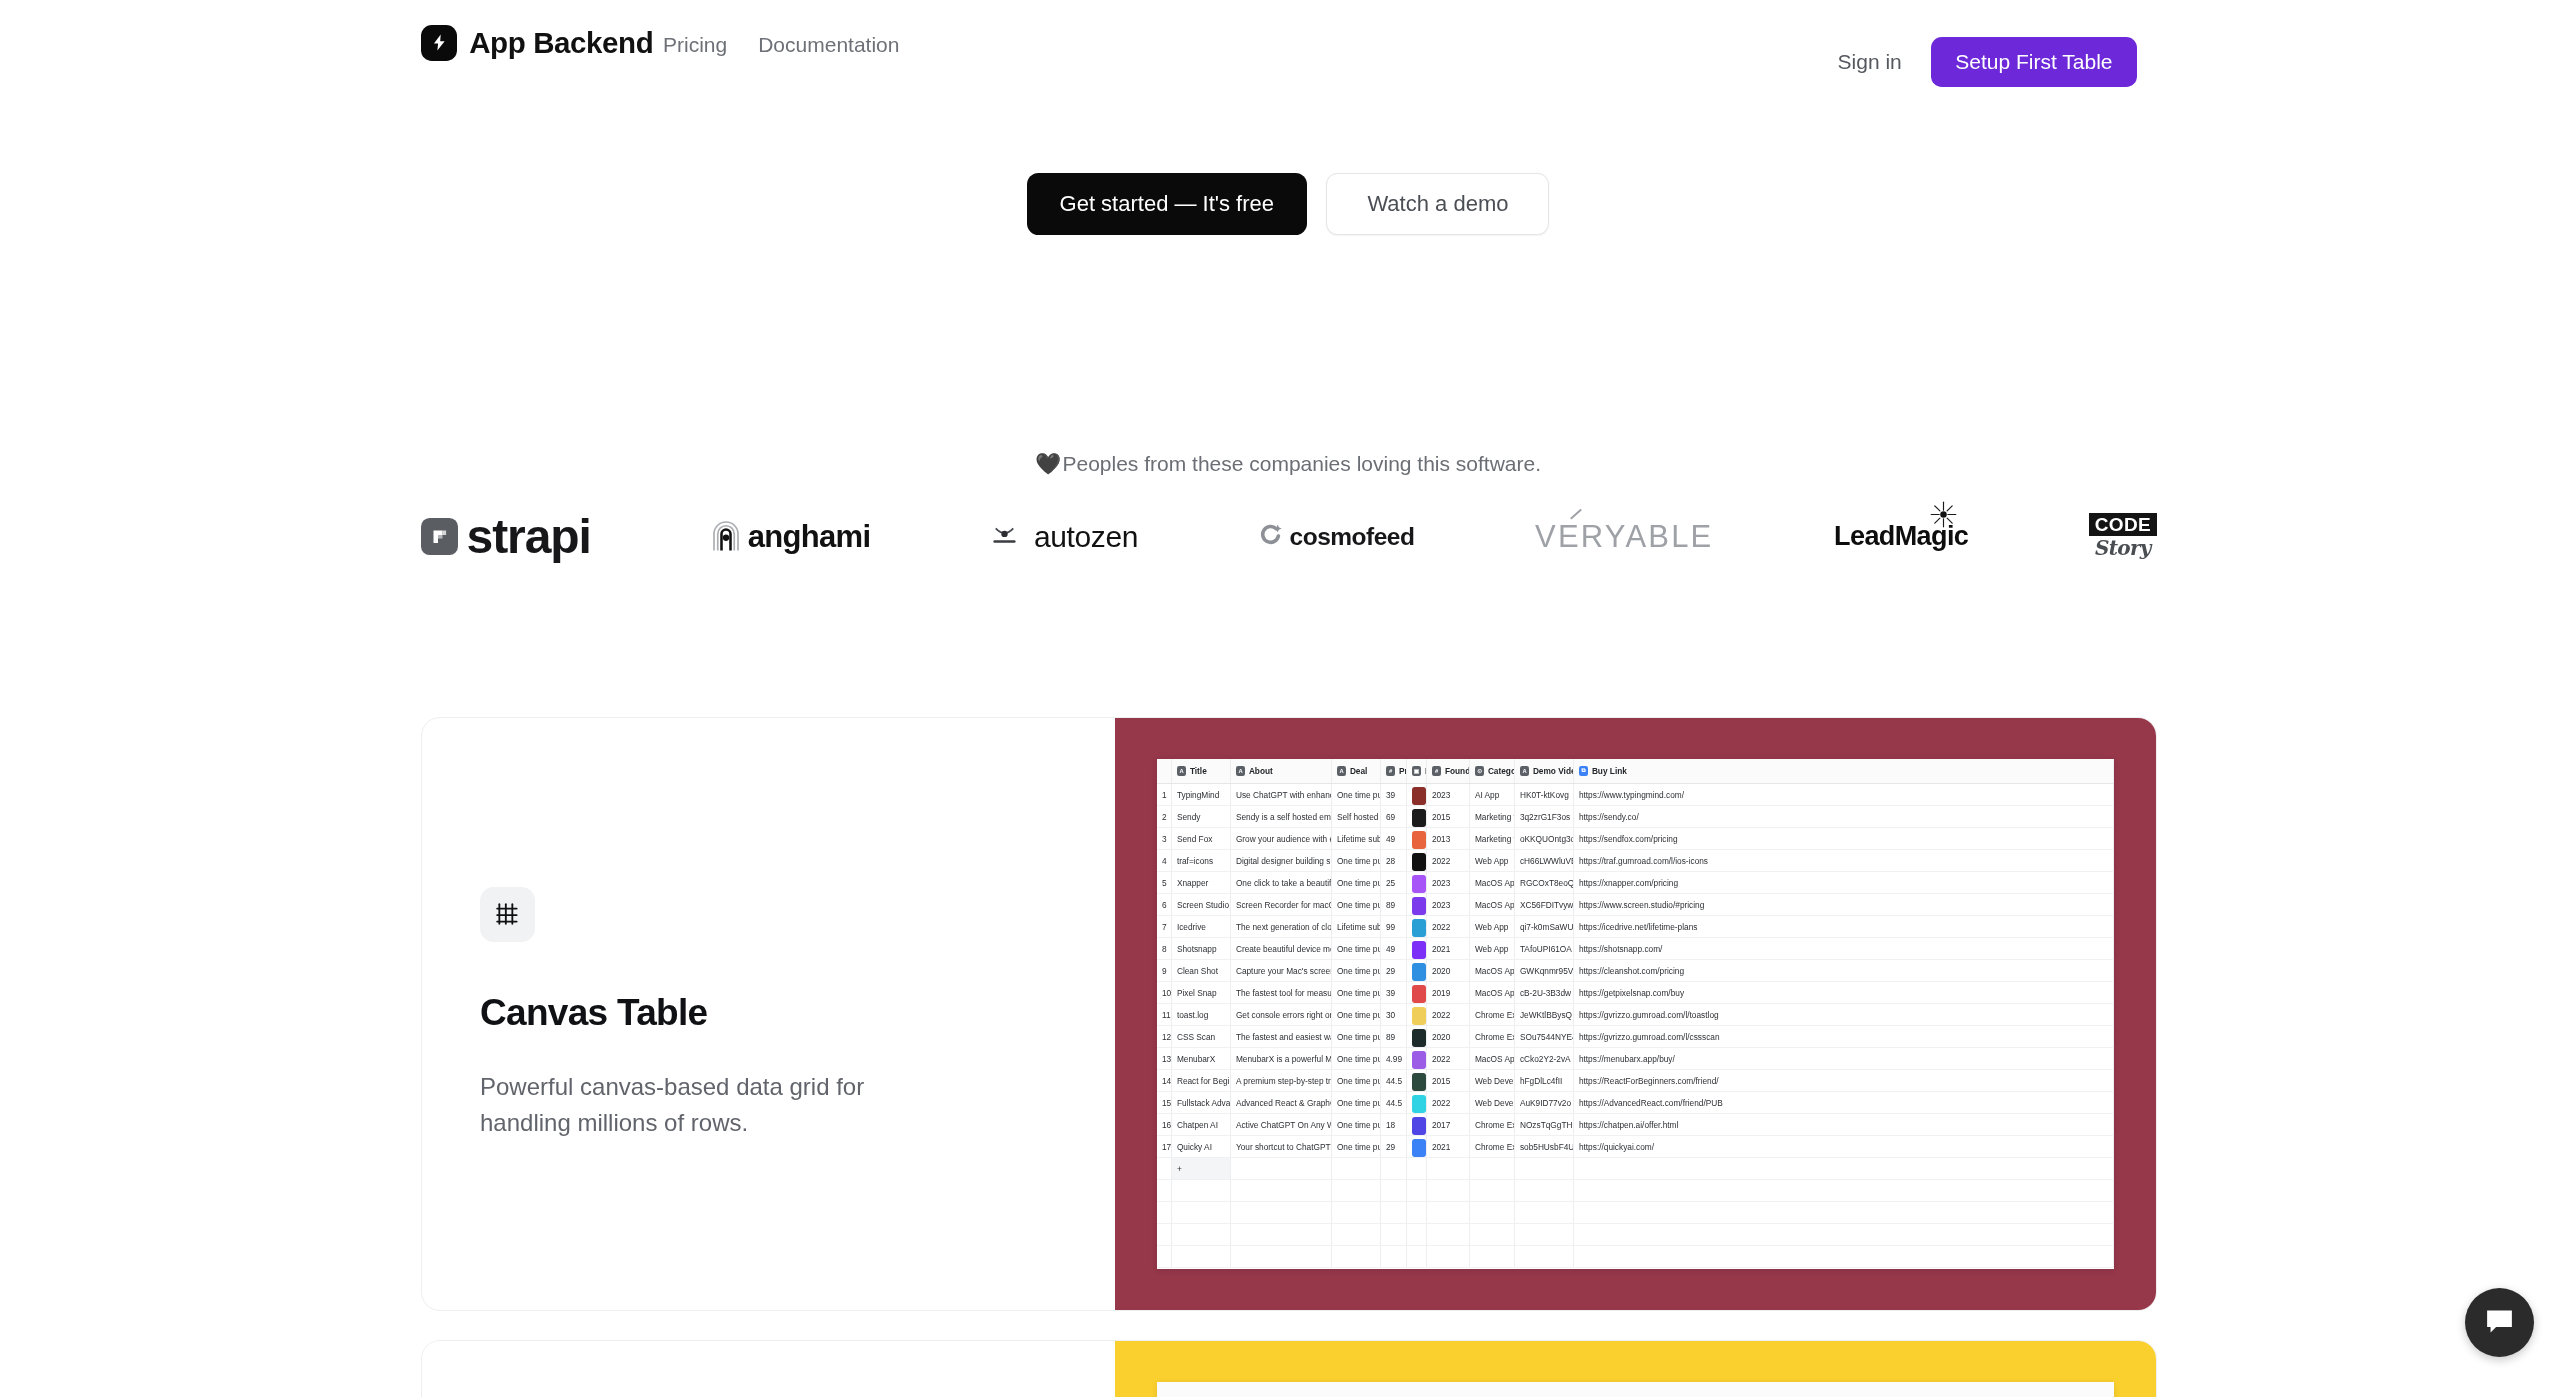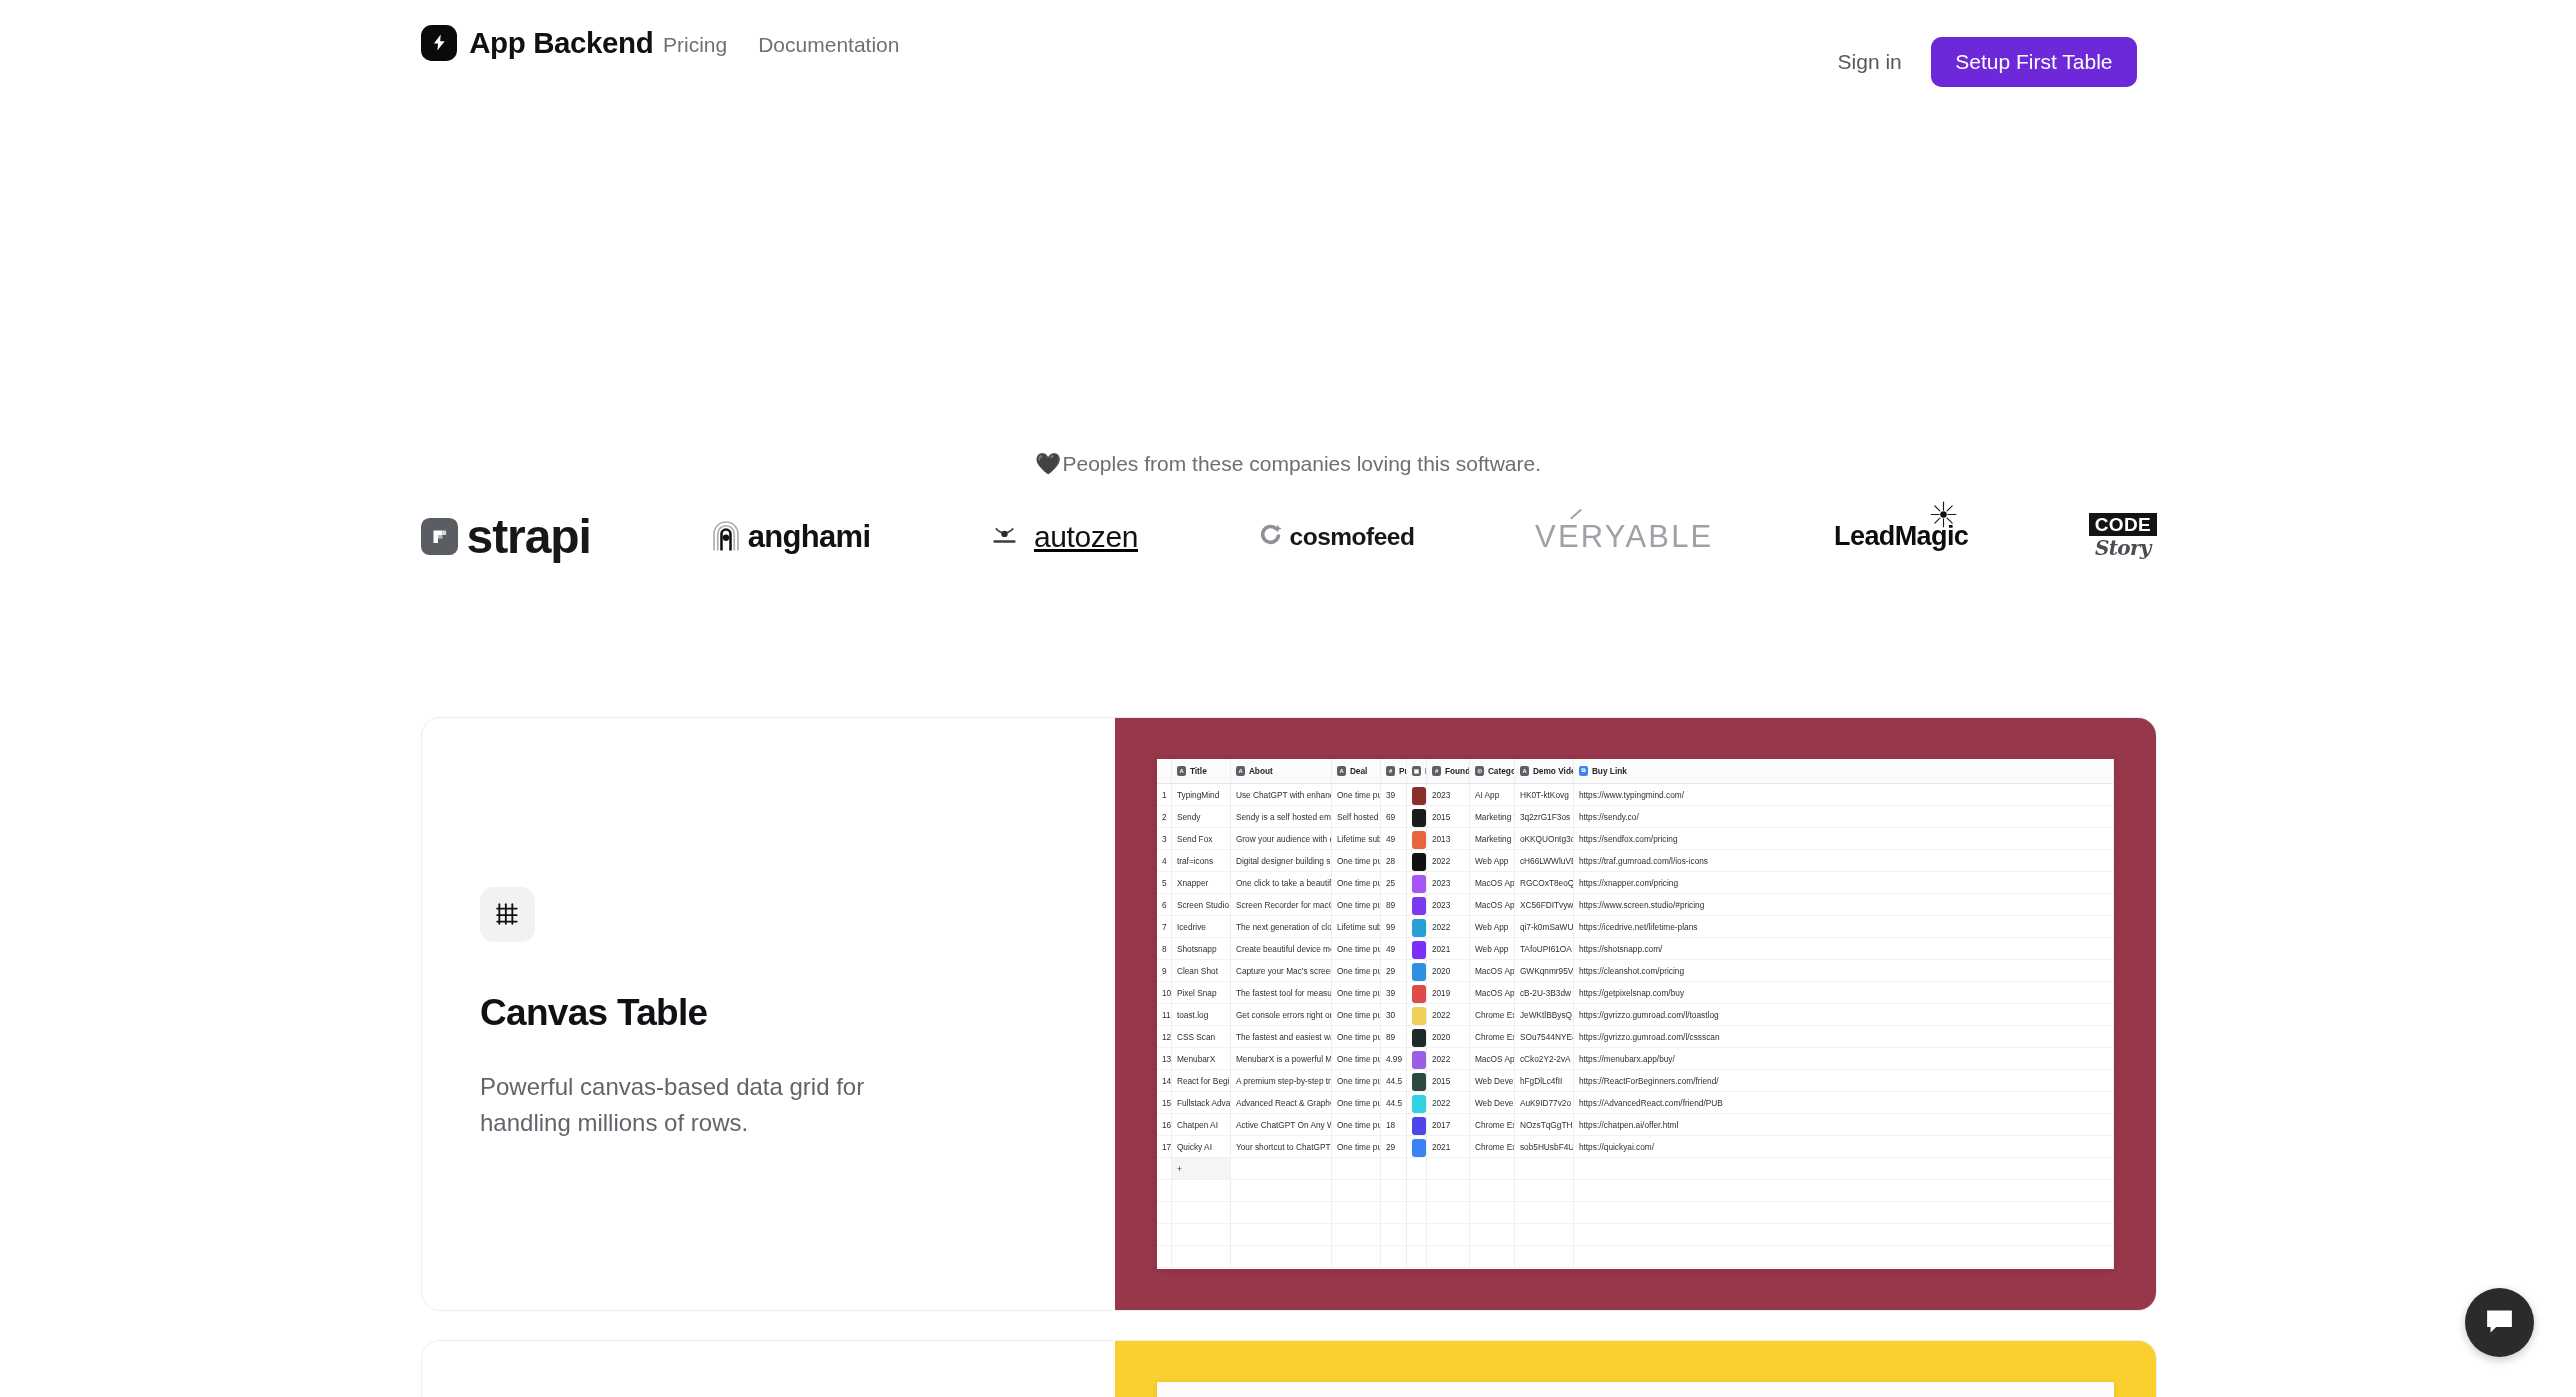--- a/index.html
+++ b/index.html
@@ -69,21 +69,21 @@
   .lg-strapi { gap: 8.6px; }
   .lg-strapi .mark {
     width: 37px; height: 37px; border-radius: 8.6px; background: #5a5e63;
     display: flex; align-items: center; justify-content: center;
   }
   .lg-strapi .word { font-size: 48px; font-weight: 700; color: #17171a; letter-spacing: -1.1px; }
 
   .lg-anghami { gap: 6.5px; }
   .lg-anghami .word { font-size: 31px; font-weight: 700; color: #111; letter-spacing: -0.7px; }
 
-  .lg-autozen { gap: 16px; text-decoration: underline; }
+  .lg-autozen { gap: 16px; }
   .lg-autozen .word { font-size: 30px; font-weight: 400; color: #121212; letter-spacing: -0.4px; }
 
   .lg-cosmo { gap: 8px; }
   .lg-cosmo .word { font-size: 24.5px; font-weight: 700; color: #17171a; letter-spacing: -0.5px; }
 
   .lg-veryable .word {
     font-size: 31px; font-weight: 300; color: #9ea2a7; letter-spacing: 2.2px;
     font-family: "Liberation Sans", sans-serif;
   }
   .lg-veryable { position: relative; }
@@ -201,20 +201,24 @@
     <a href="#">Documentation</a>
   </nav>
 
   <div class="header-right">
     <a class="signin" href="#">Sign in</a>
     <button class="btn-setup">Setup First Table</button>
   </div>
 </div>
 
 <section class="hero">
+  <div class="hero-ctas">
+    <button class="btn-primary">Get started — It's free</button>
+    <button class="btn-secondary">Watch a demo</button>
+  </div>
 </section>
 
 <div class="social-proof">
   <span class="heart">🖤</span><span>Peoples from these companies loving this software.</span>
 </div>
 
 <div class="logos">
 
   <div class="logo-item lg-strapi">
     <span class="mark">

